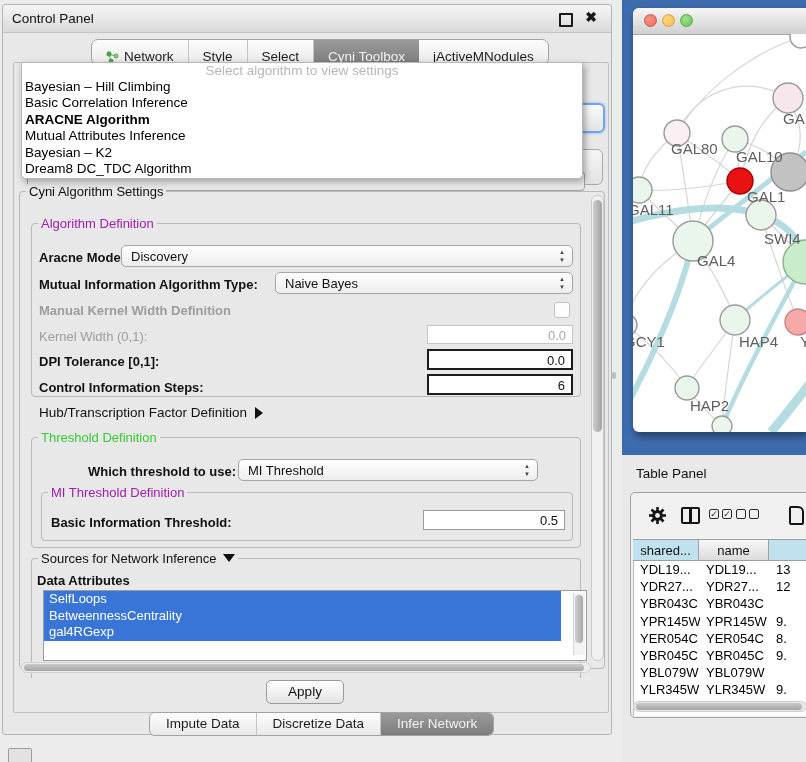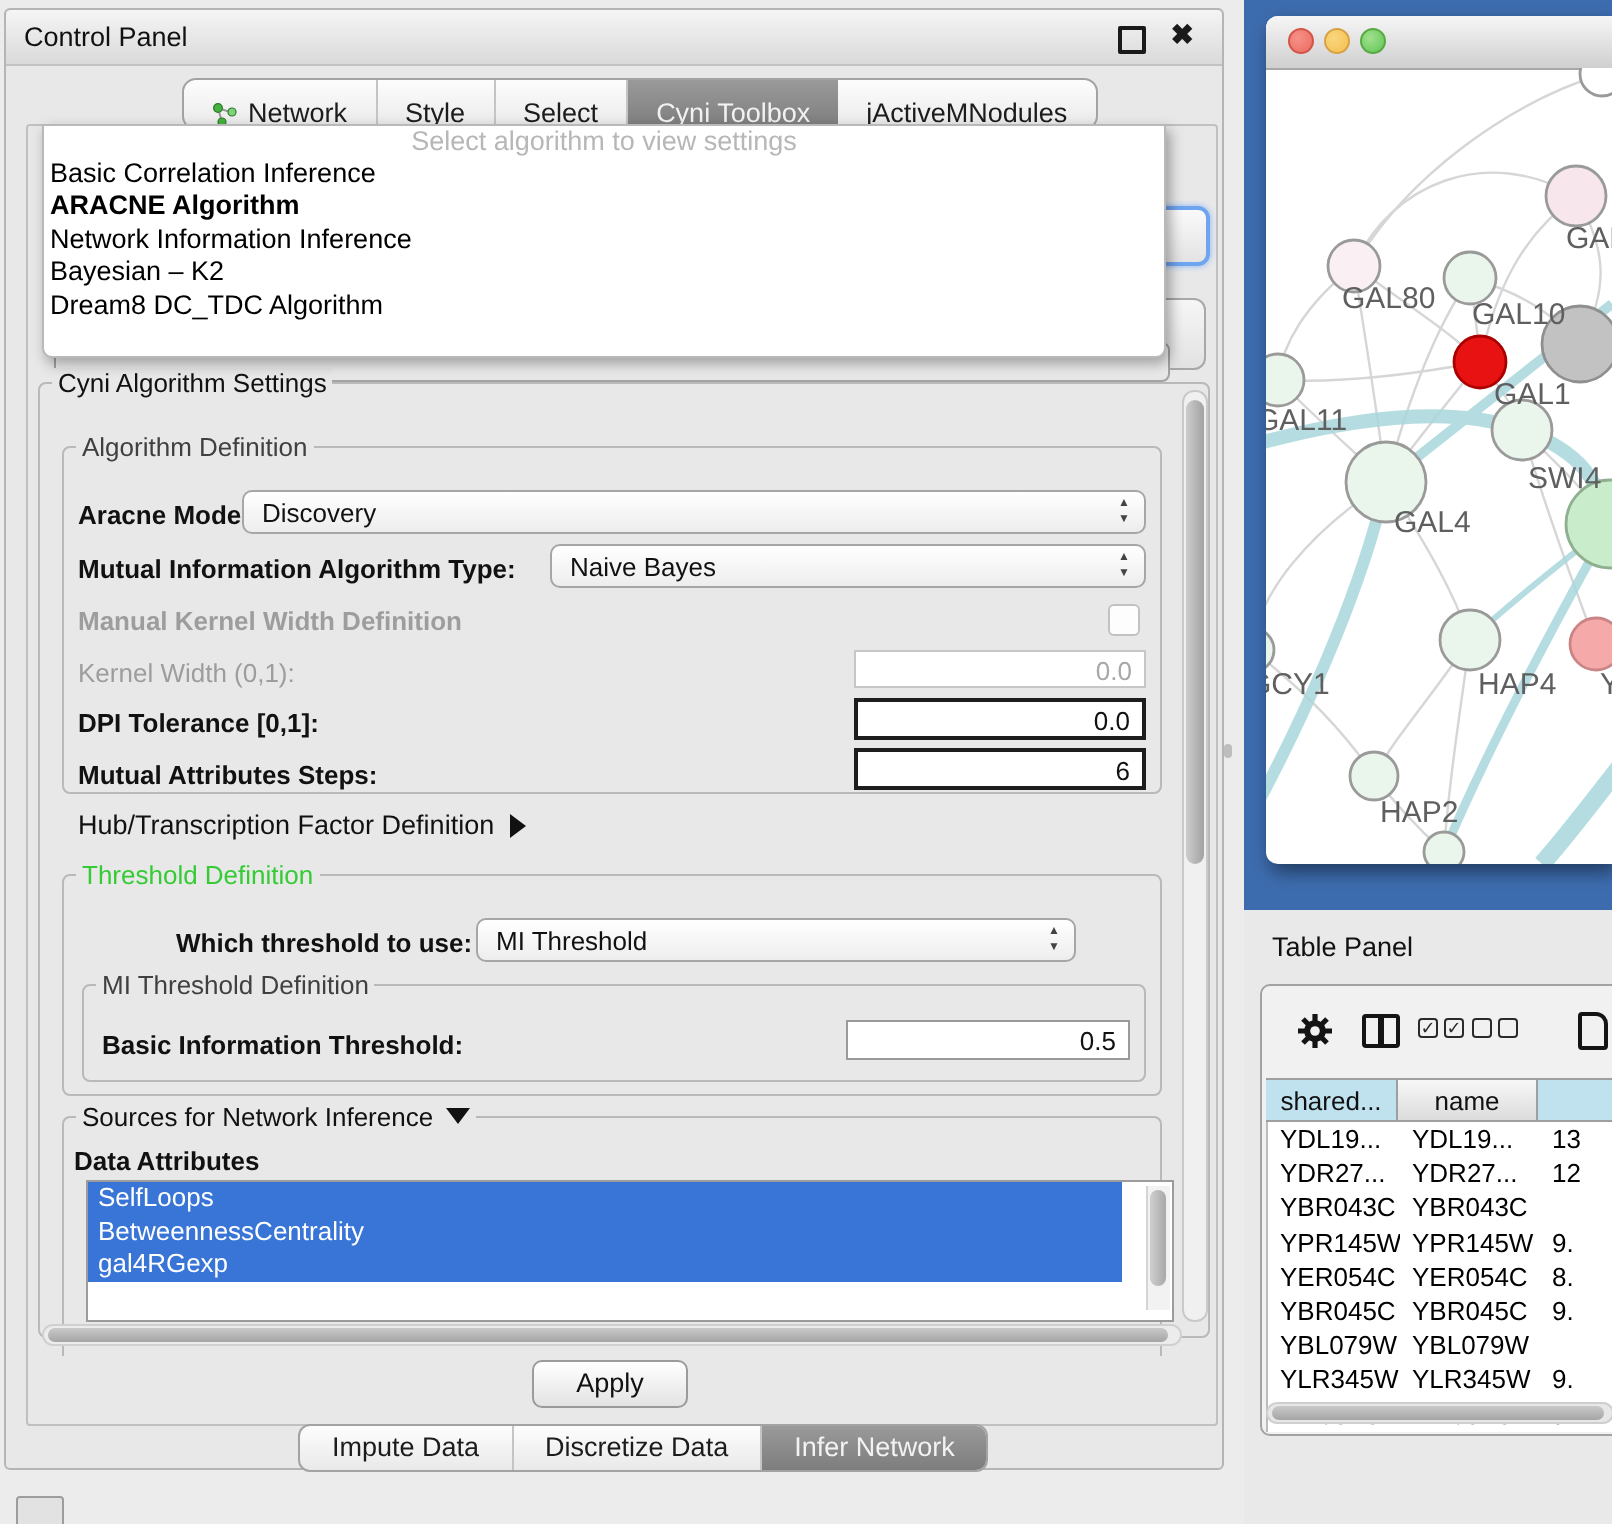--- a/index.html
+++ b/index.html
@@ -44,21 +44,21 @@
   
   .popup{position:absolute;left:18px;top:57px;width:560px;height:115px;
     background:#ffffff;border:1px solid #b9b9b9;border-radius:0 0 5px 5px;
     box-shadow:2px 3px 7px rgba(0,0,0,.35);z-index:30;overflow:hidden;}
   .popup-placeholder{height:16px;text-align:center;color:#b7b7b7;font-size:13.5px;line-height:15px;}
   .popup-item{height:16.4px;line-height:16.4px;padding-left:3px;font-size:13.5px;color:#000;white-space:nowrap;}
   .popup-item.bold{font-weight:bold;}
   
   .group{position:absolute;border:1px solid #b9b9b9;border-radius:4px;box-sizing:border-box;}
   .group-title{position:absolute;top:-8px;left:6px;background:#e8e8e8;padding:0 3px;font-size:13px;color:#111;white-space:nowrap;}
-  .t-blue{color:#404040;text-align:center;}
+  .t-blue{color:#a21caf;text-align:center;}
   .t-green{color:#35cb35;}
   .lbl{position:absolute;font-size:13px;color:#111;white-space:nowrap;}
   .bold{font-weight:bold;}
   .disabled{color:#9d9d9d;}
   
   .combo{position:absolute;height:22px;border:1px solid #a6a6a6;border-radius:5px;
     background:linear-gradient(#ffffff,#ededed);box-sizing:border-box;}
   .combo-text{position:absolute;left:9px;top:3px;font-size:13px;color:#111;}
   .combo-arrows{position:absolute;right:5px;top:2px;width:10px;font-size:6px;line-height:8px;color:#444;text-align:center;}
   
@@ -164,23 +164,24 @@
 
   <div class="content-frame"></div>
 
   <div class="frag-combo-blue"></div>
   <div class="frag-box"></div>
   <div class="frag-combo-low"></div>
 
   <div class="popup">
     <div class="popup-placeholder">Select algorithm to view settings</div>
     <div id="popup-items">
+        <div class="popup-item">Bayesian – Hill Climbing</div>
         <div class="popup-item">Basic Correlation Inference</div>
         <div class="popup-item bold">ARACNE Algorithm</div>
-        <div class="popup-item">Network Information Inference</div>
+        <div class="popup-item">Mutual Attributes Inference</div>
         <div class="popup-item">Bayesian – K2</div>
         <div class="popup-item">Dream8 DC_TDC Algorithm</div>
       </div>
   </div>
 
   <div class="group" style="left:16px;top:186px;width:586px;height:478px;">
     <span class="group-title">Cyni Algorithm Settings</span>
   </div>
 
   <div class="group" style="left:28px;top:218px;width:550px;height:174px;">
@@ -195,21 +196,21 @@
   <div class="combo" style="left:272px;top:267px;width:298px;">
     <span class="combo-text">Naive Bayes</span>
     <span class="combo-arrows">▲<br>▼</span>
   </div>
   <span class="lbl bold disabled" style="left:36px;top:298px;">Manual Kernel Width Definition</span>
   <span class="checkbox" style="left:551px;top:297px;"></span>
   <span class="lbl disabled" style="left:36px;top:324px;">Kernel Width (0,1):</span>
   <div class="tfield dim" style="left:424px;top:320px;width:146px;">0.0</div>
   <span class="lbl bold" style="left:36px;top:349px;">DPI Tolerance [0,1]:</span>
   <div class="tfield strong" style="left:424px;top:344px;width:146px;">0.0</div>
-  <span class="lbl bold" style="left:36px;top:375px;">Mutual Attributes Steps:</span>
+  <span class="lbl bold" style="left:36px;top:375px;">Control Information Steps:</span>
   <div class="tfield strong" style="left:424px;top:369px;width:146px;">6</div>
 
   <span class="lbl" style="left:36px;top:400px;font-size:13.5px;">
     <span>Hub/Transcription Factor Definition</span><span class="tri-right"></span>
   </span>
 
   <div class="group" style="left:28px;top:432px;width:550px;height:111px;">
     <span class="group-title t-green">Threshold Definition</span>
   </div>
   <span class="lbl bold" style="left:85px;top:459px;">Which threshold to use:</span>

